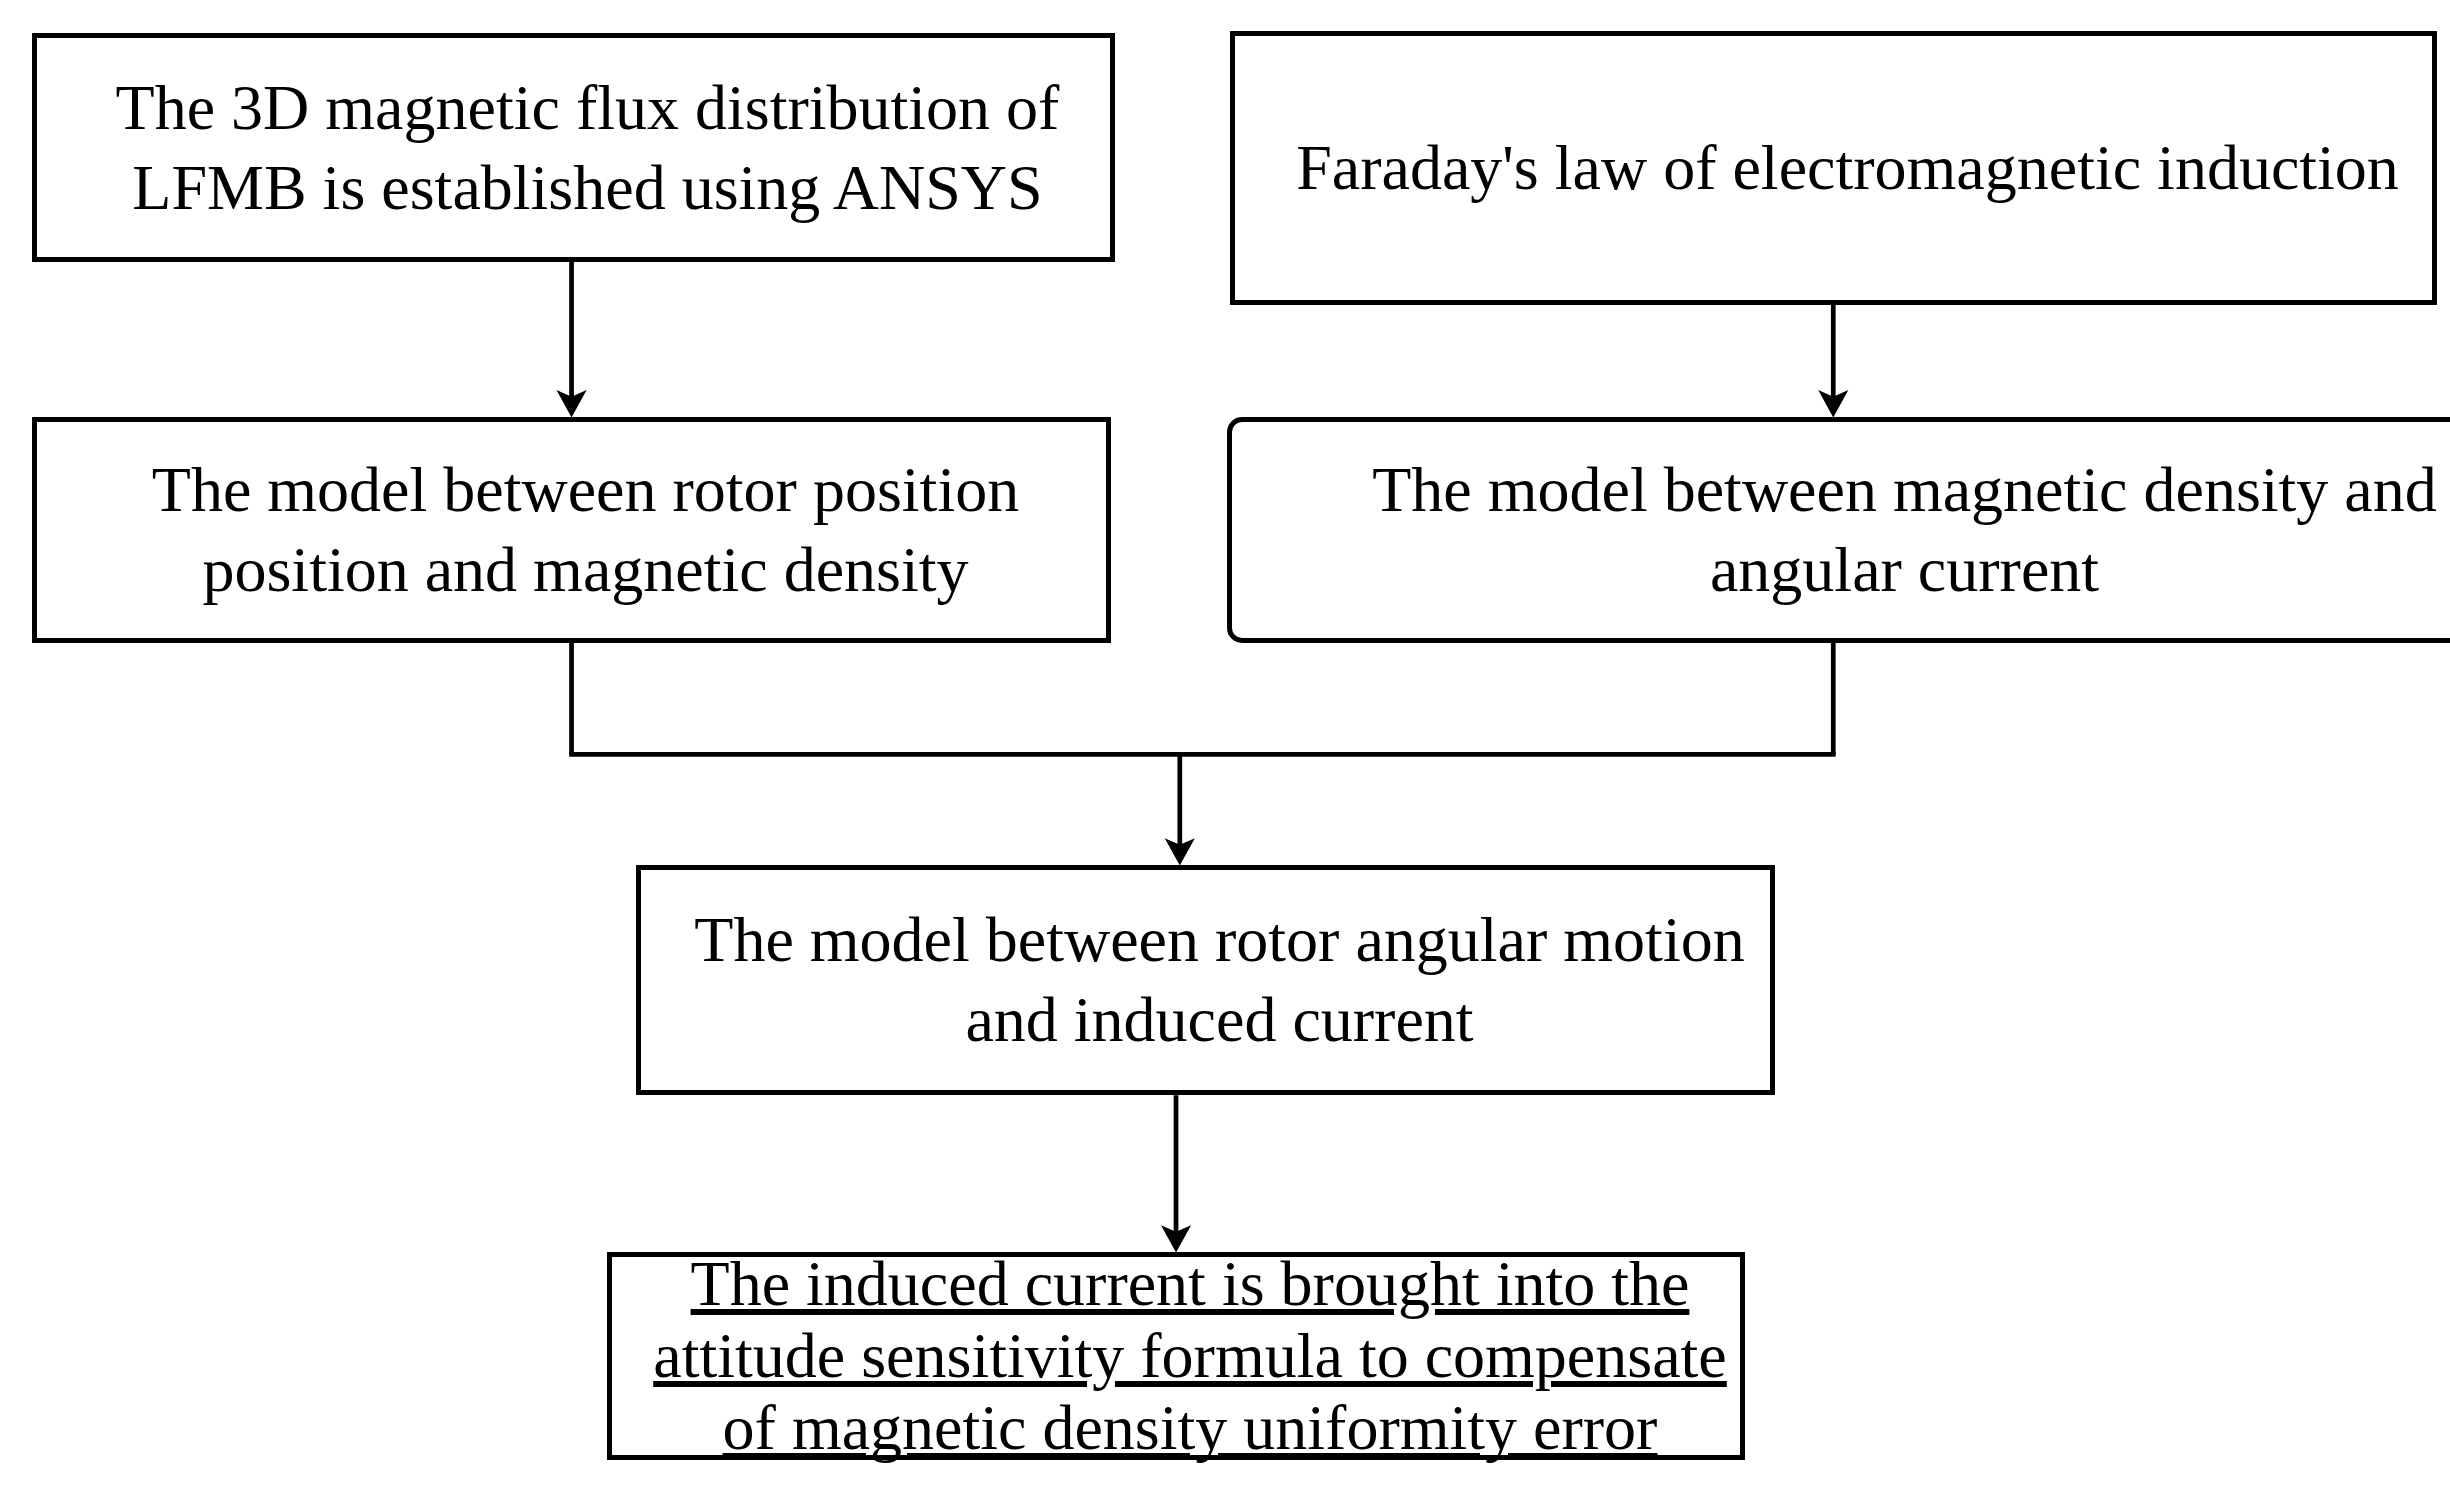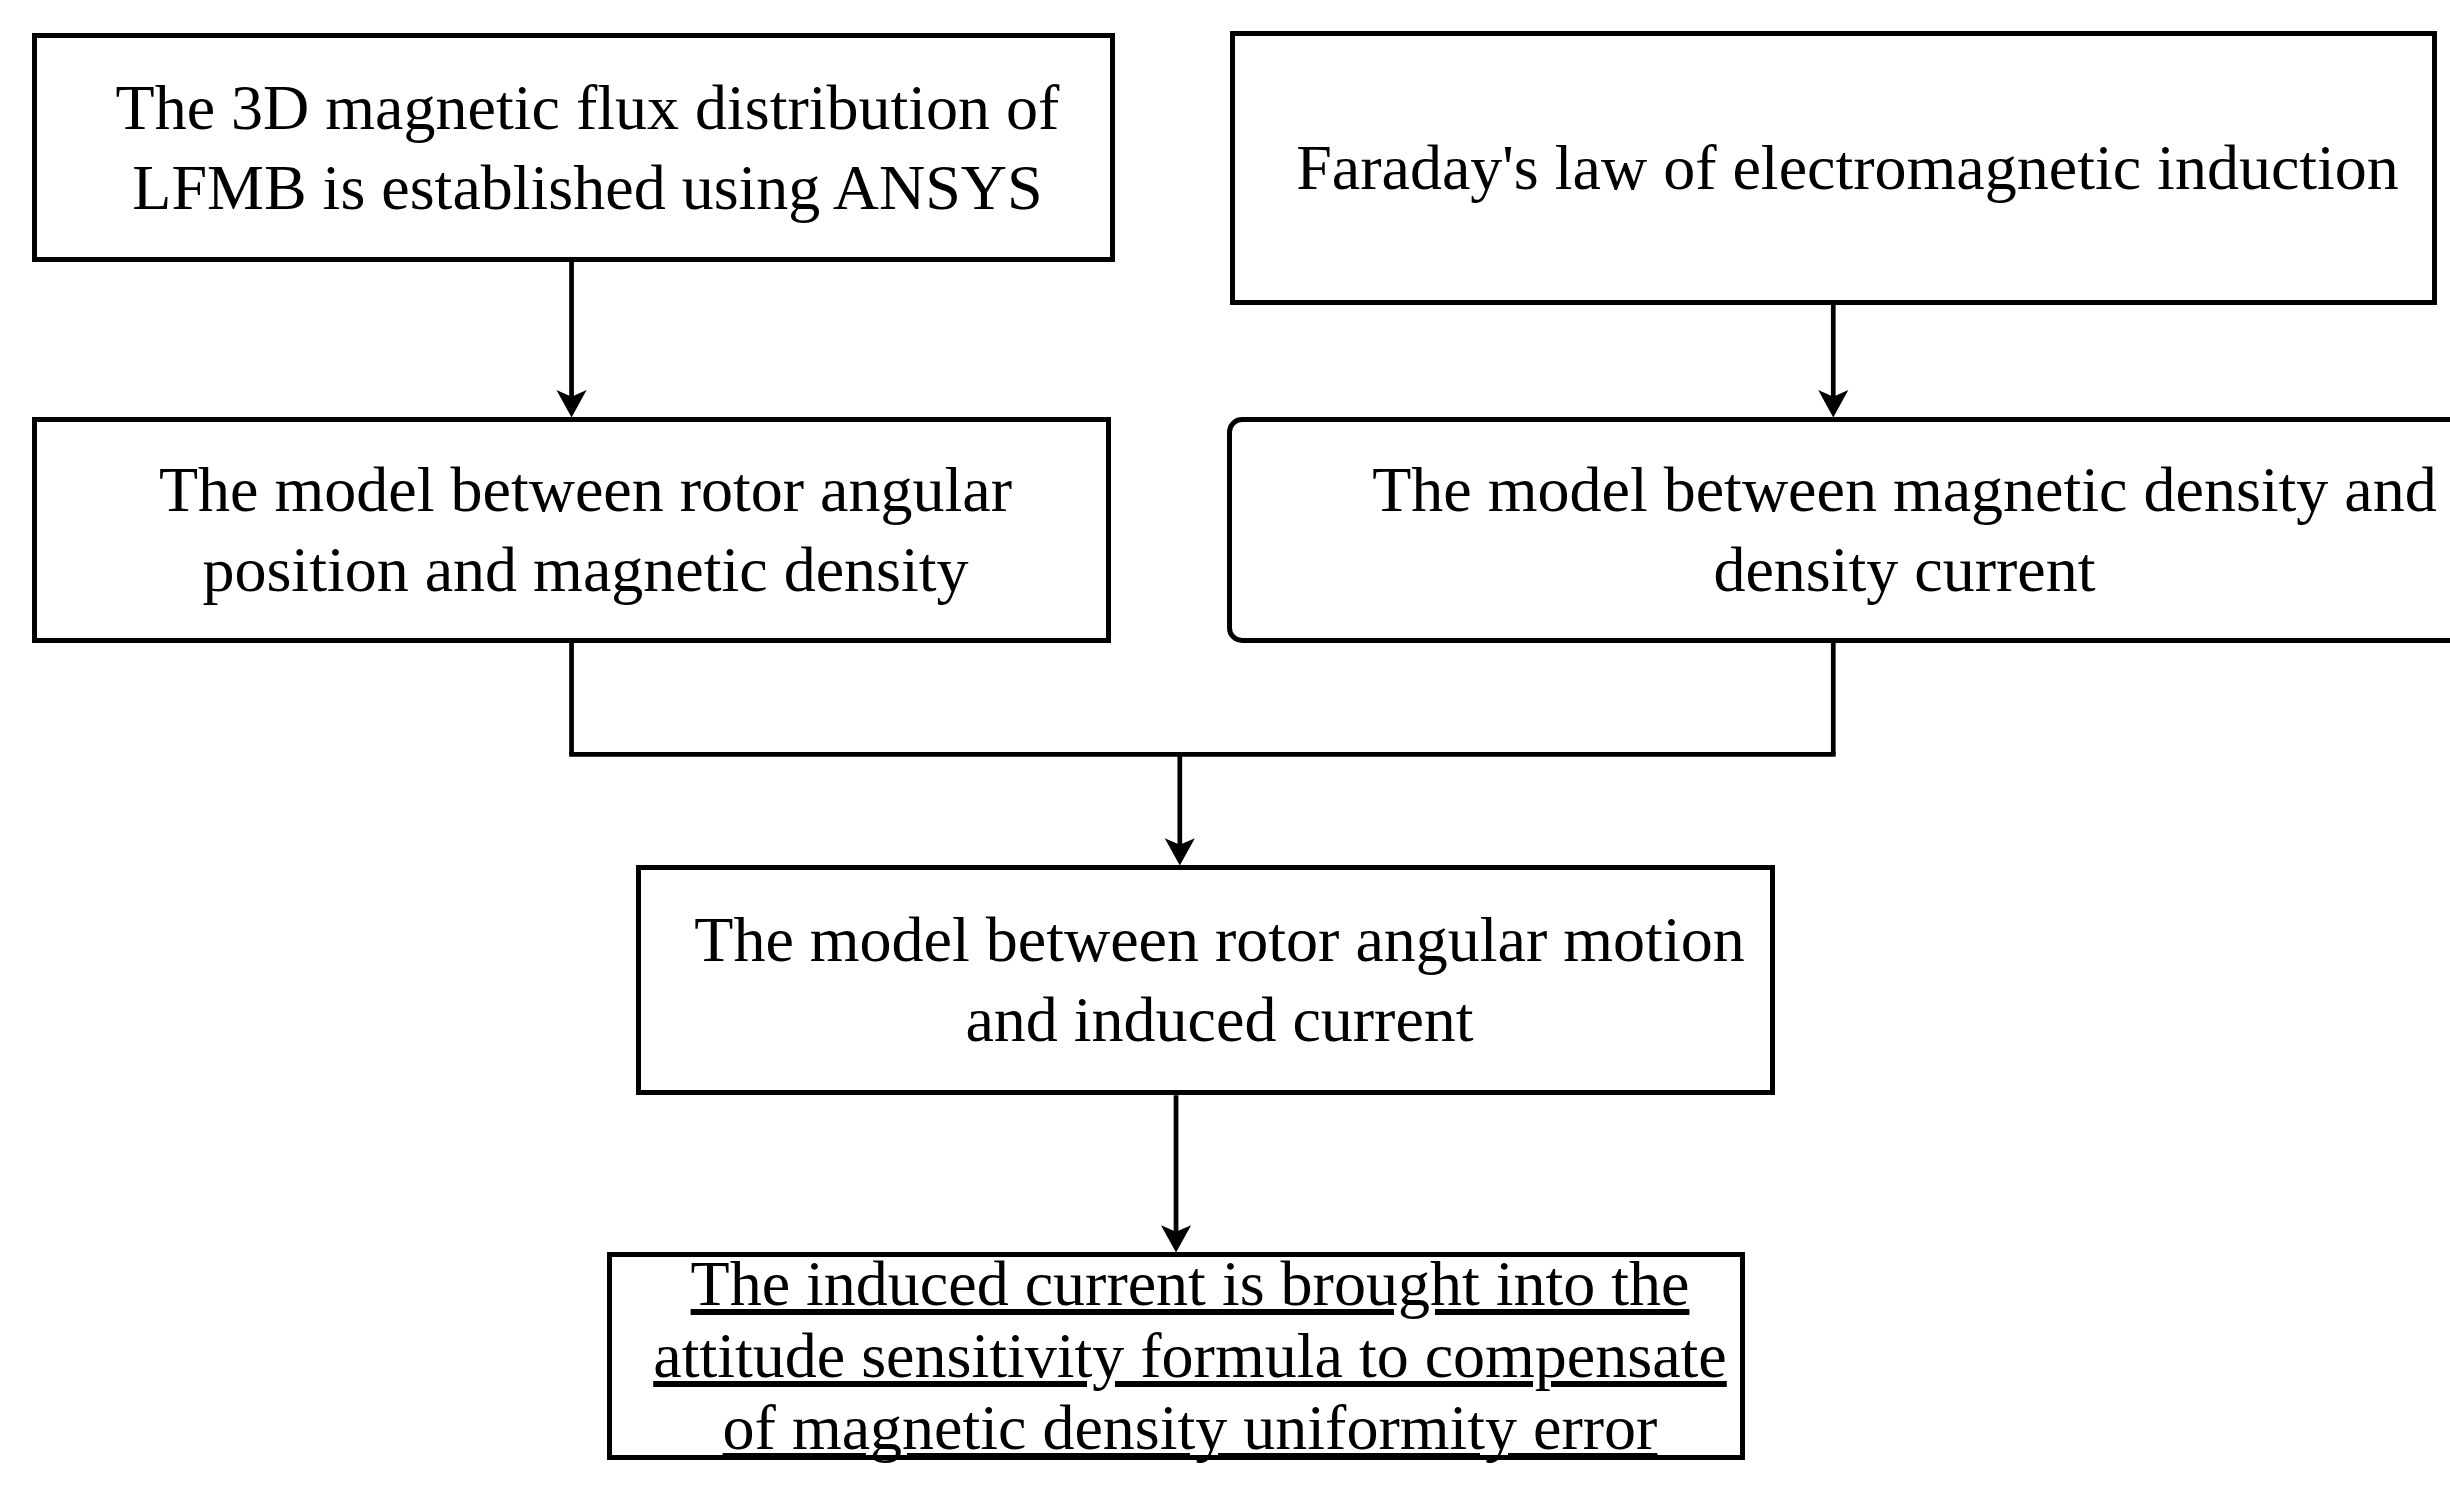--- a/index.html
+++ b/index.html
@@ -87,27 +87,27 @@
   <div class="flow-box" id="box-ansys-flux">
     <span class="line">The 3D magnetic flux distribution of</span>
     <span class="line">LFMB is established using ANSYS</span>
   </div>
 
   <div class="flow-box" id="box-faraday-law">
     <span class="line">Faraday's law of electromagnetic induction</span>
   </div>
 
   <div class="flow-box" id="box-rotor-position">
-    <span class="line">The model between rotor angular</span>
+    <span class="line">The model between rotor position</span>
     <span class="line">position and magnetic density</span>
   </div>
 
   <div class="flow-box" id="box-magnetic-density">
     <span class="line">The model between magnetic density and</span>
-    <span class="line">density current</span>
+    <span class="line">angular current</span>
   </div>
 
   <div class="flow-box" id="box-rotor-motion">
     <span class="line">The model between rotor angular motion</span>
     <span class="line">and induced current</span>
   </div>
 
   <div class="flow-box" id="box-compensation">
     <span class="line">The induced current is brought into the</span>
     <span class="line">attitude sensitivity formula to compensate</span>

